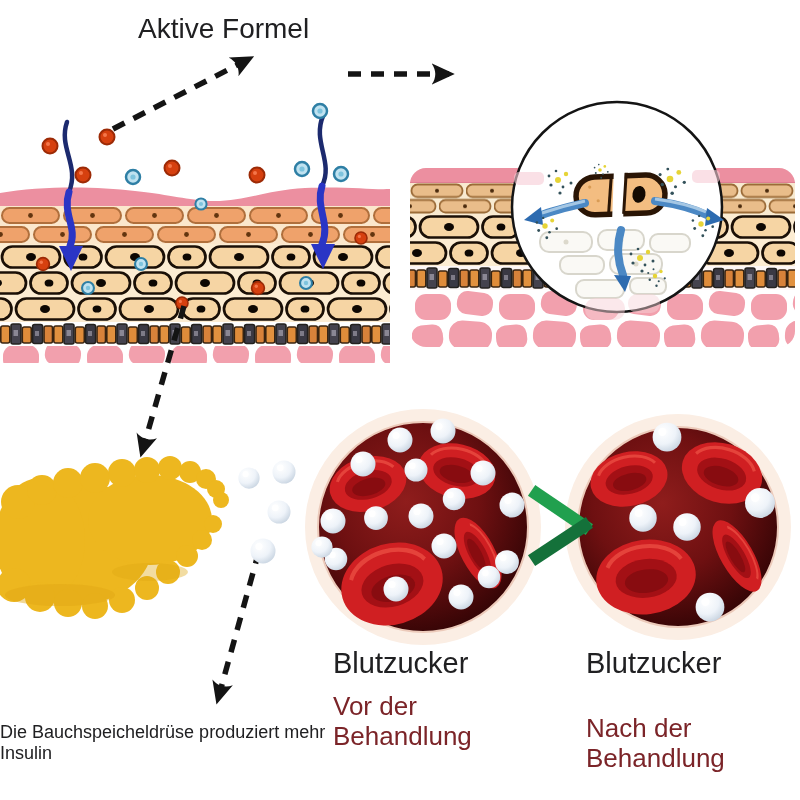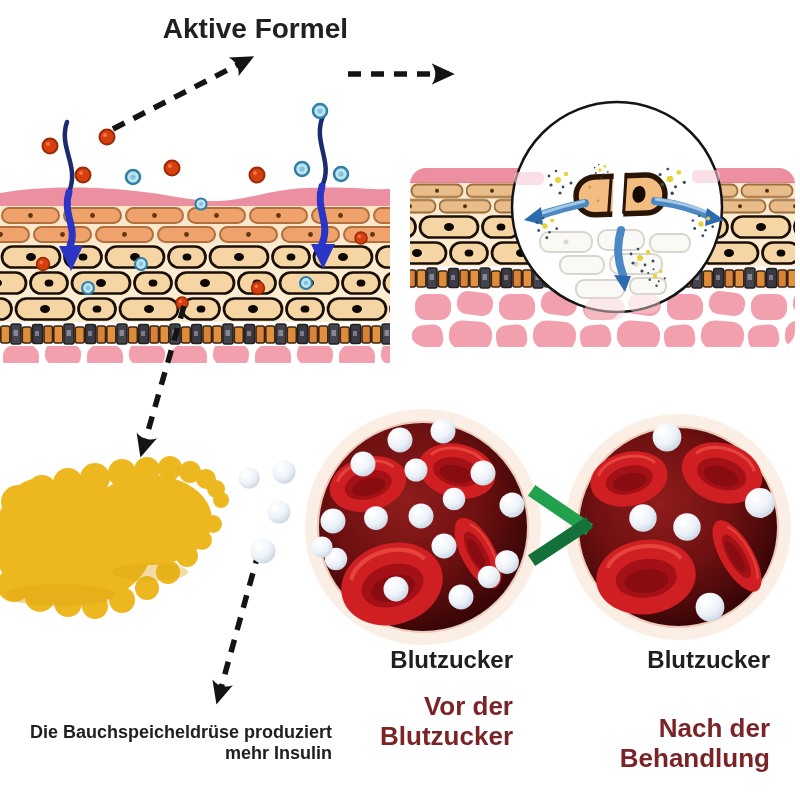--- a/index.html
+++ b/index.html
@@ -1,23 +1,23 @@
 <!DOCTYPE html>
 <html><head>
 <meta charset="utf-8">
 <style>
   html,body{margin:0;padding:0;background:#ffffff;}
   #stage{position:relative;width:800px;height:800px;background:#ffffff;overflow:hidden;
          font-family:"Liberation Sans", sans-serif;}
   #art{position:absolute;left:0;top:0;}
-  .lbl{position:absolute;text-align:right;font-weight:700;color:#202022;line-height:1.18;}
+  .lbl{position:absolute;text-align:left;font-weight:400;color:#202022;line-height:1.18;}
   .lbl-aktive{left:138px;top:12px;width:210px;font-size:28px;}
   .lbl-absorb{left:433px;top:20px;width:364px;font-size:27px;}
   .lbl-pancreas{left:0px;top:722px;width:332px;font-size:18px;}
-  .lbl-bz{font-size:24px;}
+  .lbl-bz{font-size:29px;}
   .lbl-bz-left{left:333px;top:646px;width:180px;}
   .lbl-bz-right{left:586px;top:646px;width:184px;}
   .lbl-sub{font-size:26px;color:#7b2428;line-height:1.15;}
   .lbl-sub-left{left:333px;top:692px;width:180px;}
   .lbl-sub-right{left:586px;top:714px;width:184px;}
 </style>
 </head>
 <body>
 
 <div id="stage">
@@ -349,16 +349,16 @@
   <g stroke-linecap="square">
     <path d="M537,494 L584,526" stroke="#21a04e" stroke-width="13"></path>
     <path d="M584,526 L537,557" stroke="#14713a" stroke-width="13"></path>
   </g>
 </svg>
 
   <div class="lbl lbl-aktive">Aktive Formel</div>
   <div class="lbl lbl-pancreas">Die Bauchspeicheldrüse produziert mehr Insulin</div>
   <div class="lbl lbl-bz lbl-bz-left">Blutzucker</div>
   <div class="lbl lbl-bz lbl-bz-right">Blutzucker</div>
-  <div class="lbl lbl-sub lbl-sub-left">Vor der Blutzucker</div>
+  <div class="lbl lbl-sub lbl-sub-left">Vor der Behandlung</div>
   <div class="lbl lbl-sub lbl-sub-right">Nach der Behandlung</div>
 
 </div>
 
 </body></html>

